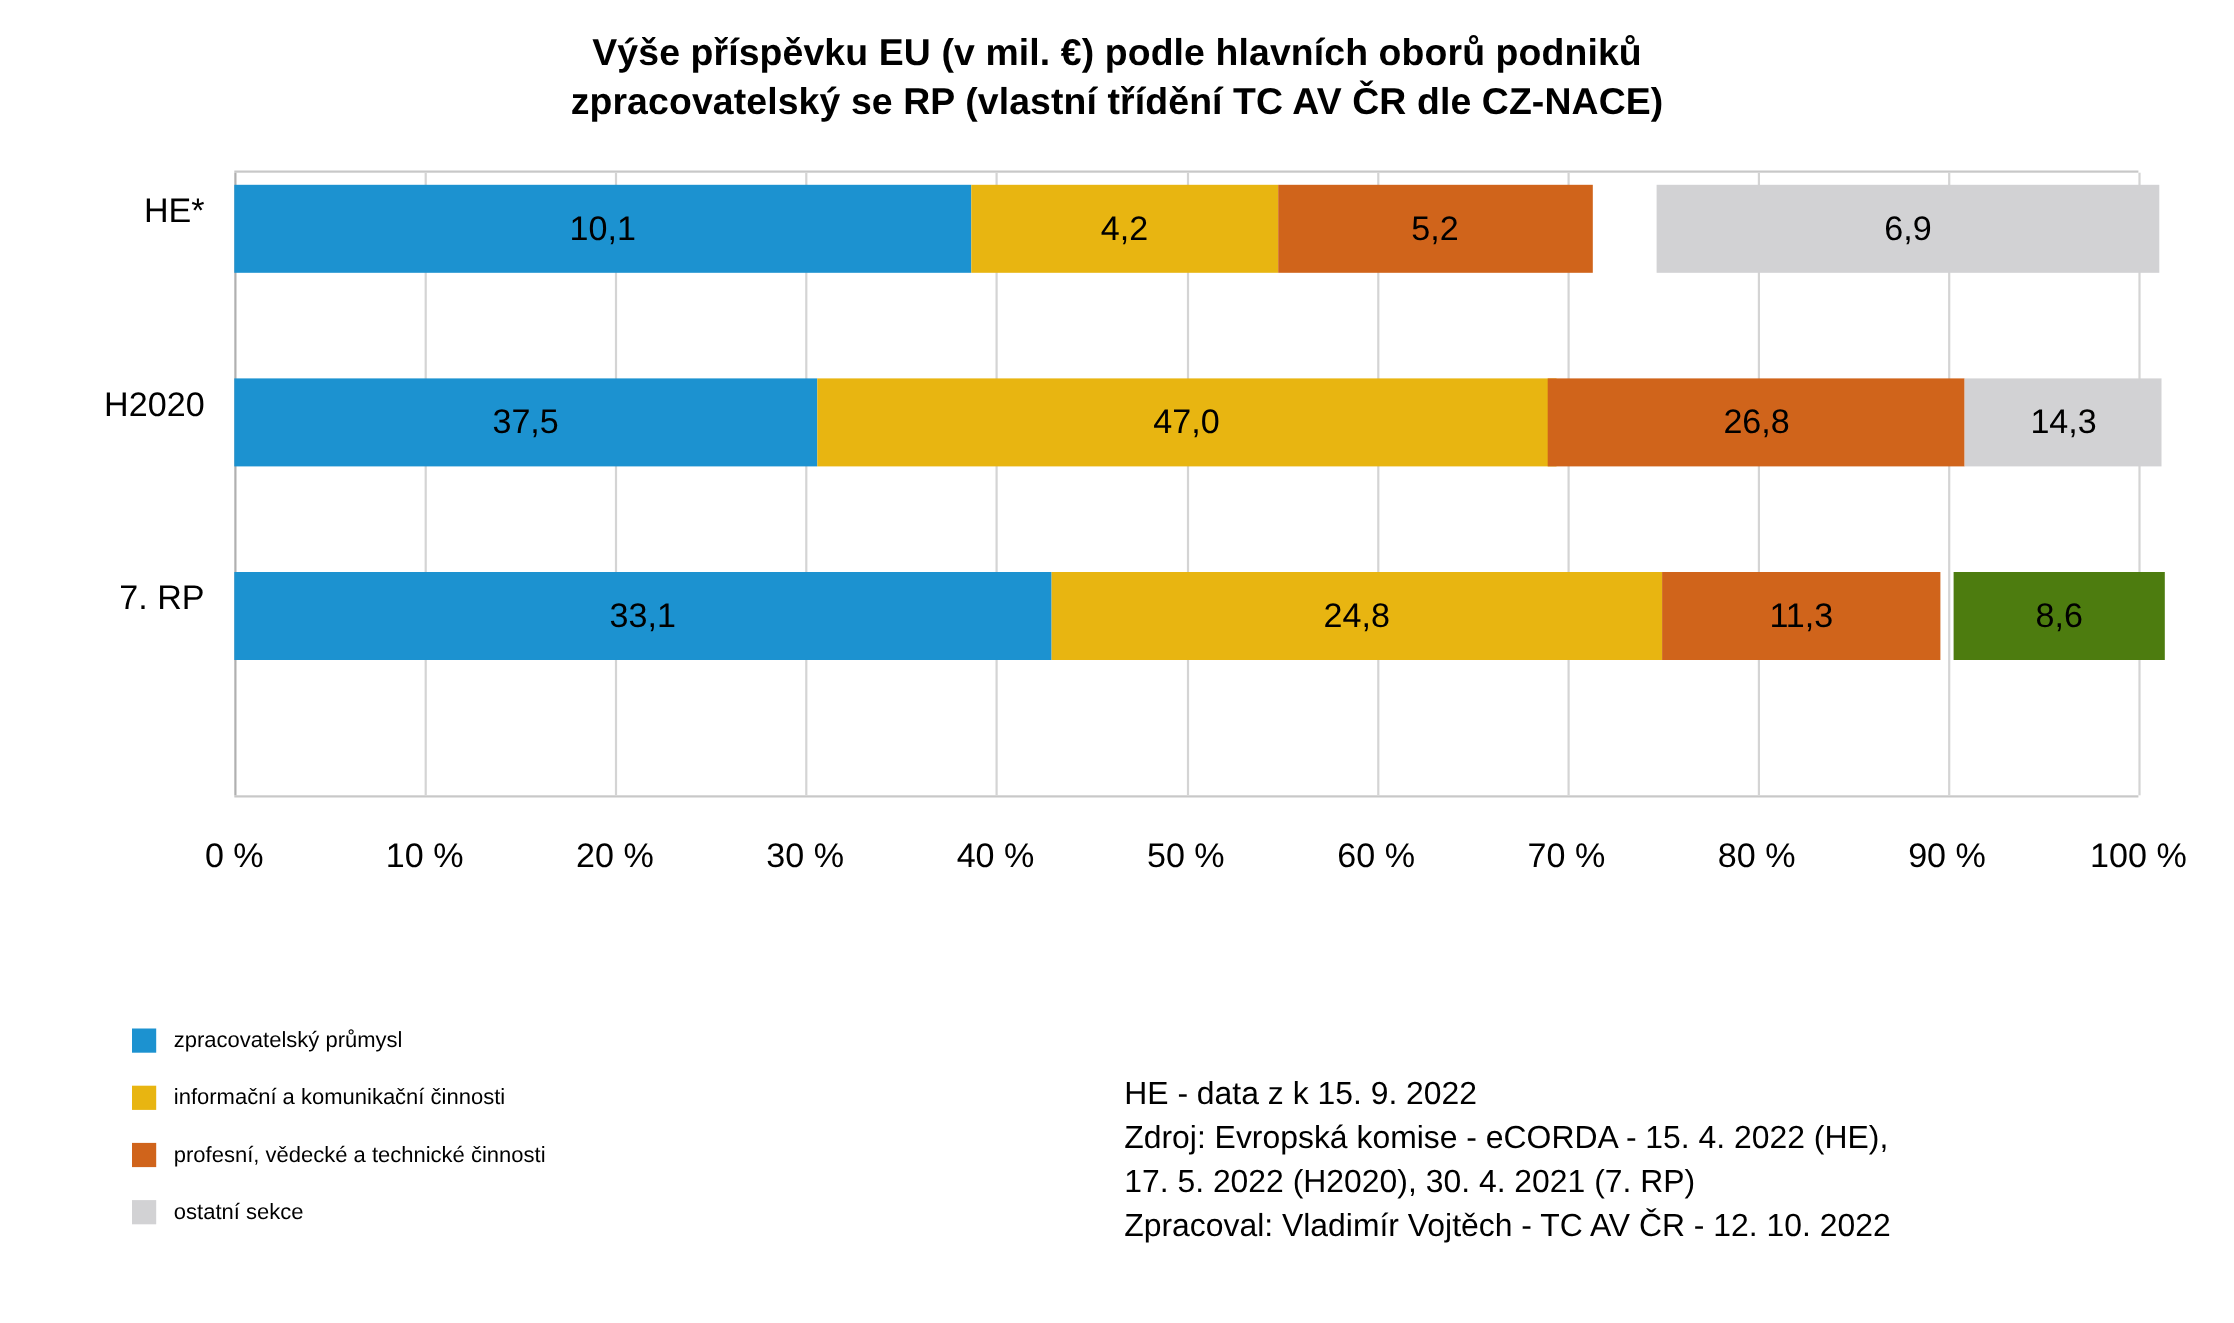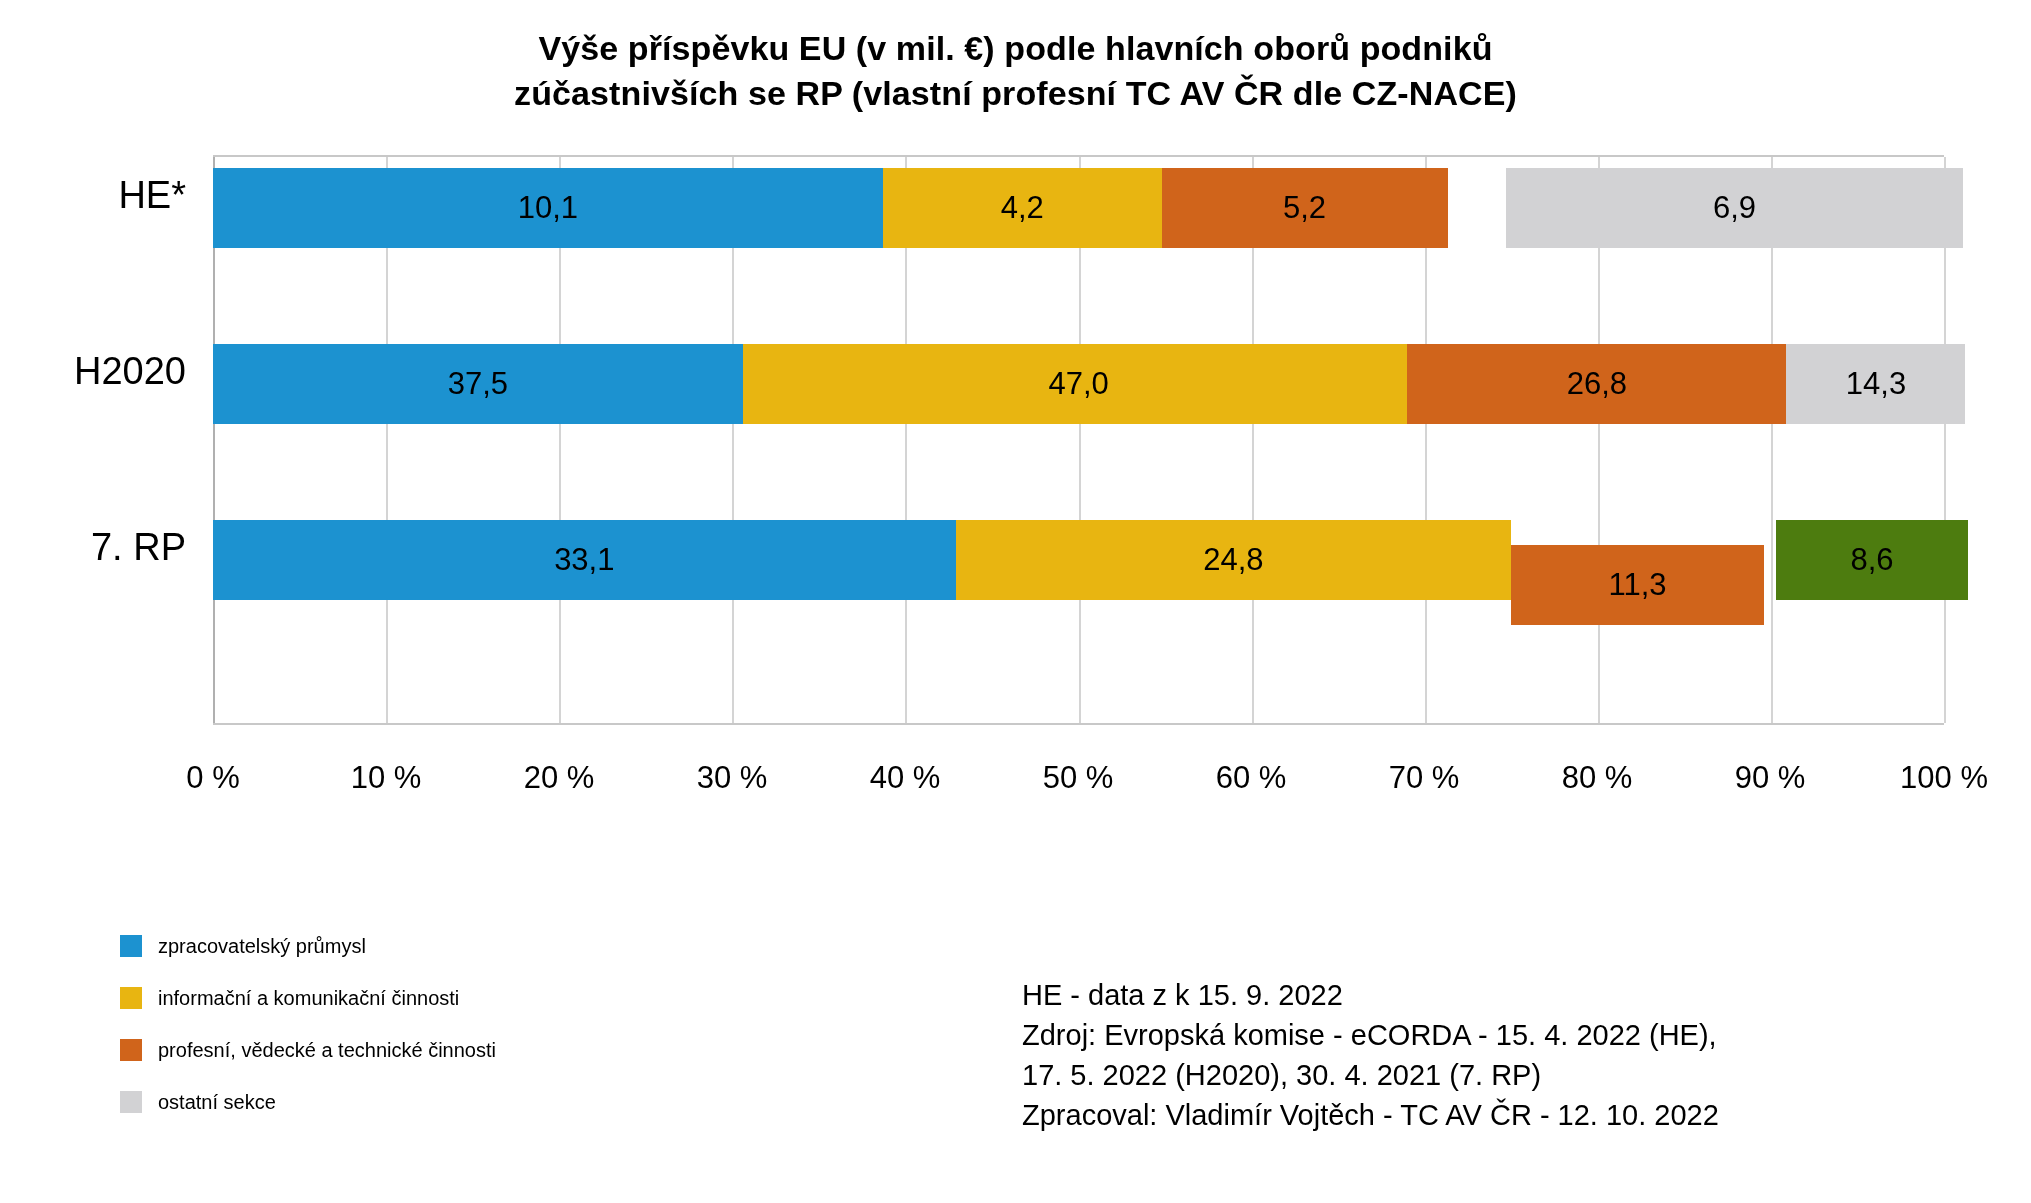--- a/index.html
+++ b/index.html
@@ -60,21 +60,21 @@
   }
   .gridline.axis-zero {
     background: #b0b0b0;
   }
 
   
   .y-label {
     position: absolute;
     right: 1845px; 
     text-align: right;
-    font-size: 38px;
+    font-size: 31px;
     line-height: 1;
     white-space: nowrap;
   }
 
   
   .bar-row {
     position: absolute;
     left: 213px;
     height: 80px;
     width: 1731px;
@@ -136,21 +136,21 @@
   }
   .source-note .line {
     display: block;
   }
 </style>
 </head>
 <body>
 
 <div class="chart-title">
   <span class="line">Výše příspěvku EU (v mil. €) podle hlavních oborů podniků</span>
-  <span class="line">zúčastnivších se RP (vlastní profesní TC AV ČR dle CZ-NACE)</span>
+  <span class="line">zpracovatelský se RP (vlastní třídění TC AV ČR dle CZ-NACE)</span>
 </div>
 
 <div class="plot-wrap">
 
   <div class="plot-area" id="plot-area">
 
   <div class="gridline axis-zero" style="left: 0px;"></div>
       <div class="gridline" style="left: 173.1px;"></div>
       <div class="gridline" style="left: 346.2px;"></div>
       <div class="gridline" style="left: 519.3px;"></div>
@@ -175,21 +175,21 @@
     </div>
   <div class="bar-row" style="top: 344px;">
       <div class="seg" style="left: 0px; width: 529.686px; background: rgb(28, 146, 208);">37,5</div>
       <div class="seg" style="left: 529.686px; width: 672px; background: rgb(232, 181, 17);">47,0</div>
       <div class="seg" style="left: 1194.39px; width: 379.089px; background: rgb(208, 100, 27);">26,8</div>
       <div class="seg" style="left: 1573.48px; width: 179px; background: rgb(210, 210, 212);">14,3</div>
     </div>
   <div class="bar-row" style="top: 520px;">
       <div class="seg" style="left: 0px; width: 742.599px; background: rgb(28, 146, 208);">33,1</div>
       <div class="seg" style="left: 742.599px; width: 555.651px; background: rgb(232, 181, 17);">24,8</div>
-      <div class="seg" style="left: 1298.25px; width: 252.726px; background: rgb(208, 100, 27); margin-top: 25px;">11,3</div>
+      <div class="seg" style="left: 1298.25px; width: 252.726px; background: rgb(208, 100, 27);">11,3</div>
       <div class="seg" style="left: 1563px; width: 192.141px; background: #4d7c0f;">8,6</div>
     </div>
 
   <div class="x-tick" style="left: 213px;">0 %</div>
   <div class="x-tick" style="left: 386px;">10 %</div>
   <div class="x-tick" style="left: 559px;">20 %</div>
   <div class="x-tick" style="left: 732px;">30 %</div>
   <div class="x-tick" style="left: 905px;">40 %</div>
   <div class="x-tick" style="left: 1078px;">50 %</div>
   <div class="x-tick" style="left: 1251px;">60 %</div>

